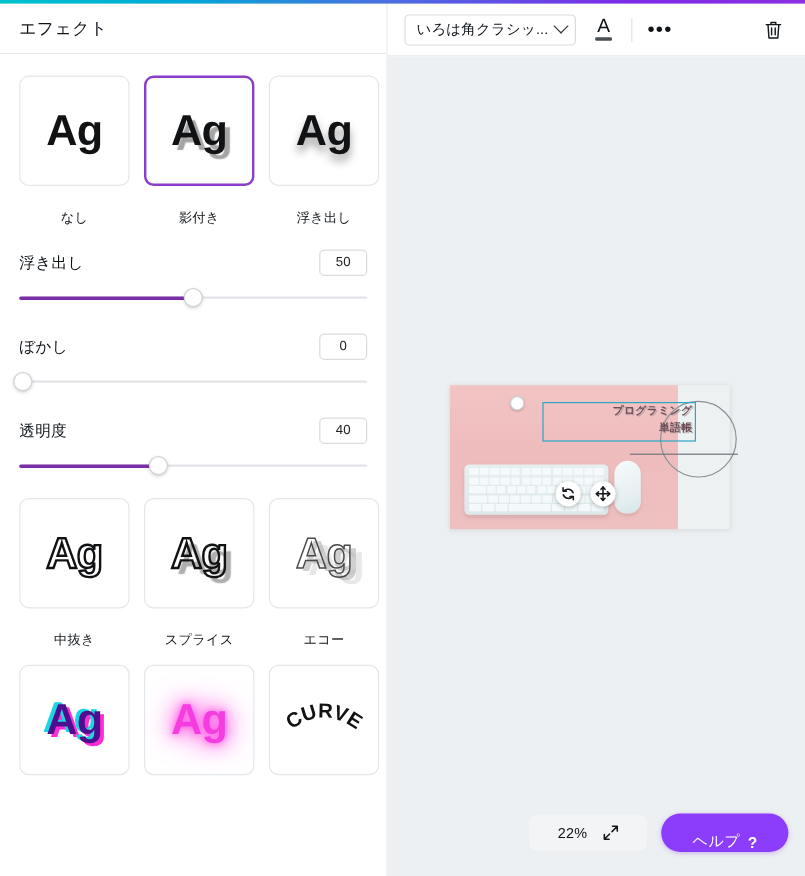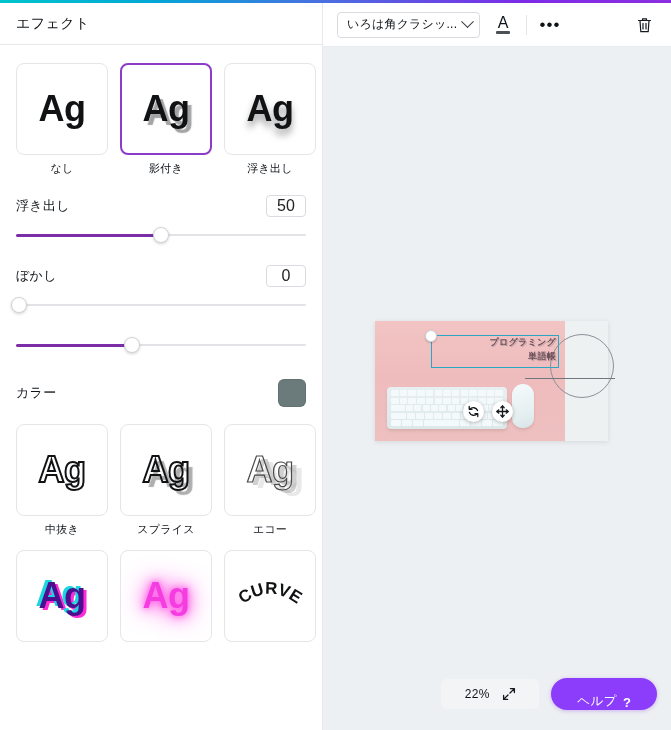--- a/index.html
+++ b/index.html
@@ -39,21 +39,21 @@
   }
   .effect-cell { display: flex; flex-direction: column; align-items: center; }
   .effect-card {
     width: 100%; aspect-ratio: 1/1; height: 92px;
     border: 1px solid #e4e6ea; border-radius: 8px; background: #fff;
     display: flex; align-items: center; justify-content: center;
     cursor: pointer; position: relative; overflow: hidden;
   }
   .effect-card.selected { border: 2px solid #8b3dca; }
   .effect-label {
-    margin-top: 6px; font-size: 11px; color: #0e1318; text-align: center;
+    margin-top: 19px; font-size: 11px; color: #0e1318; text-align: center;
     white-space: nowrap; letter-spacing: .2px;
   }
   .ag {
     font-family: "Liberation Sans", sans-serif;
     font-weight: 700; font-size: 36px; color: #111214; line-height: 1;
     letter-spacing: -0.5px;
   }
   .ag-none   { }
   .ag-shadow { text-shadow: 4px 4px 1px rgba(90,90,90,.55); }
   .ag-lift   { text-shadow: 0 6px 7px rgba(110,110,110,.65); }
@@ -71,21 +71,21 @@
   
   .ctrl-block { margin-top: 18px; }
   .ctrl-row {
     display: flex; align-items: center; justify-content: space-between;
     height: 24px;
   }
   .ctrl-label { font-size: 13px; color: #0e1318; letter-spacing: .3px; }
   .num-box {
     width: 40px; height: 22px; border: 1px solid #d9dbe0; border-radius: 4px;
     display: flex; align-items: center; justify-content: center;
-    font-size: 16px; color: #222; background: #fff; cursor: text;
+    font-size: 11px; color: #222; background: #fff; cursor: text;
   }
   .slider { position: relative; height: 22px; margin-top: 6px; cursor: pointer; }
   .track {
     position: absolute; top: 10px; left: 0; right: 0; height: 2px;
     background: #e1e3e7; border-radius: 2px;
   }
   .fill {
     position: absolute; top: 9.5px; height: 3px;
     background: #7b2ea8; border-radius: 3px;
   }
@@ -275,31 +275,31 @@
           <div class="num-box">0</div>
         </div>
         <div class="slider">
           <div class="track"></div>
           <div class="fill" style="left:0;width:0"></div>
           <div class="thumb" style="left:3px"></div>
         </div>
       </div>
 
       <div class="ctrl-block">
+        <div class="ctrl-row">
+          <span class="ctrl-label">透明度</span>
+          <div class="num-box">40</div>
+        </div>
         <div class="slider">
           <div class="track"></div>
           <div class="fill" style="left:0;width:40%"></div>
           <div class="thumb" style="left:40%"></div>
         </div>
       </div>
 
-      <div class="color-row">
-        <span class="ctrl-label">カラー</span>
-        <div class="color-swatch" id="colorSwatch" style="background: rgb(107, 123, 124);"></div>
-      </div>
 
       <div class="effect-grid grid-block">
 
         <div class="effect-cell">
           <div class="effect-card">
             <span class="ag ag-hollow">Ag</span>
           </div>
           <div class="effect-label">中抜き</div>
         </div>
 
@@ -444,21 +444,21 @@
               <span class="key wide"></span>
               <span class="key"></span>
               <span class="key"></span>
               <span class="key"></span>
               <span class="key"></span>
           </div>
         </div>
 
         <div class="mouse"></div>
 
-        <div class="textbox" style="border-color: rgb(42, 167, 196);">
+        <div class="textbox" style="border-color: rgb(42, 167, 196); margin-left: 21px;">
           <div class="tb-text">プログラミング</div>
           <div class="tb-text" style="top:13px">単語帳</div>
         </div>
         <div class="handle-dot"></div>
 
         <div class="float-btn float-rotate">
           <svg width="13" height="13" viewBox="0 0 14 14">
             <path d="M3 4.6A5 5 0 0 1 11.4 6M11 9.4A5 5 0 0 1 2.6 8" fill="none" stroke="#15181c" stroke-width="1.4" stroke-linecap="round"></path>
             <path d="M2.4 1.6v3h3M11.6 12.4v-3h-3" fill="none" stroke="#15181c" stroke-width="1.4" stroke-linecap="round" stroke-linejoin="round"></path>
           </svg>

